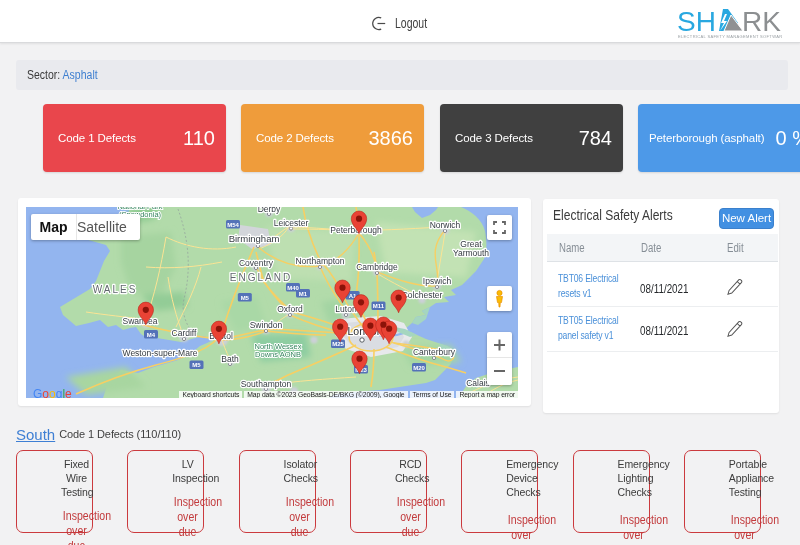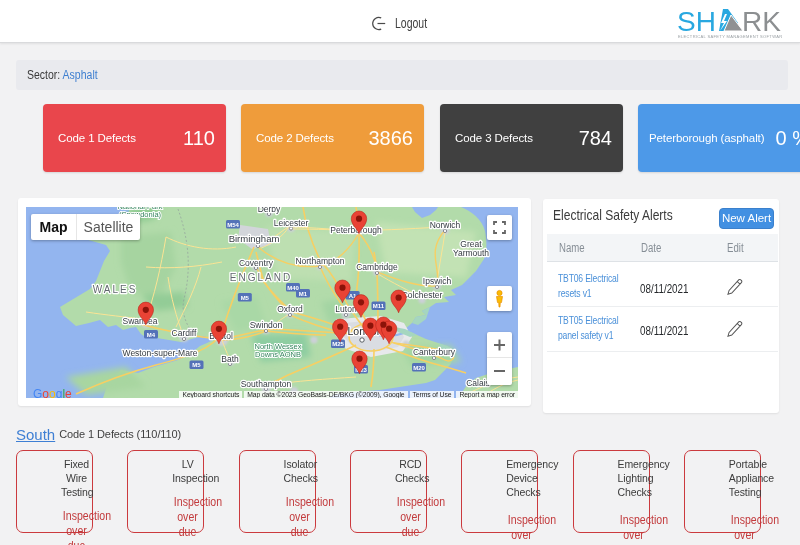--- a/index.html
+++ b/index.html
@@ -21,21 +21,21 @@
 .stat .num { font-size:20px; white-space:nowrap; }
 
 
 .mapcard { position:absolute; left:18px; top:198px; width:513px; height:208px; background:#fff; border-radius:3px; box-shadow:0 1px 2px rgba(0,0,0,.08); }
 .mapwrap { position:absolute; left:26px; top:207px; width:492px; height:191px; overflow:hidden; }
 
 
 .mctl { position:absolute; background:#fff; box-shadow:0 1px 3px rgba(0,0,0,.3); z-index:3; }
 .mapsat { left:5px; top:7px; width:109px; height:26px; border-radius:2px; display:flex; font-size:14px; }
 .mapsat .m1 { width:46px; text-align:center; line-height:26px; font-weight:bold; color:#111; border-right:1px solid #e6e6e6; }
-.mapsat .m2 { flex:1; text-align:center; line-height:26px; color:#565656; }
+.mapsat .m2 { flex:1; line-height:26px; color:#565656; }
 .fsbtn { left:461px; top:8px; width:25px; height:25px; border-radius:2px; }
 .pegman { left:461px; top:79px; width:25px; height:25px; border-radius:2px; }
 .zoomctl { left:461px; top:125px; width:25px; height:53px; border-radius:2px; color:#666; }
 .zoomctl .zp { height:26px; border-bottom:1px solid #e6e6e6; position:relative; }
 .google { position:absolute; left:7px; top:179.5px; z-index:3; font-size:12px; }
 .attrib { position:absolute; top:183.5px; height:7.5px; z-index:3; display:flex; font-size:6.8px; color:#222; letter-spacing:-0.3px; }
 .attrib div { background:rgba(255,255,255,.82); padding:0 3px; line-height:8px; white-space:nowrap; letter-spacing:-0.1px; }
 
 
 .alerts { position:absolute; left:543px; top:199px; width:236px; height:214px; background:#fff; border-radius:3px; box-shadow:0 1px 2px rgba(0,0,0,.08); overflow:hidden; }

